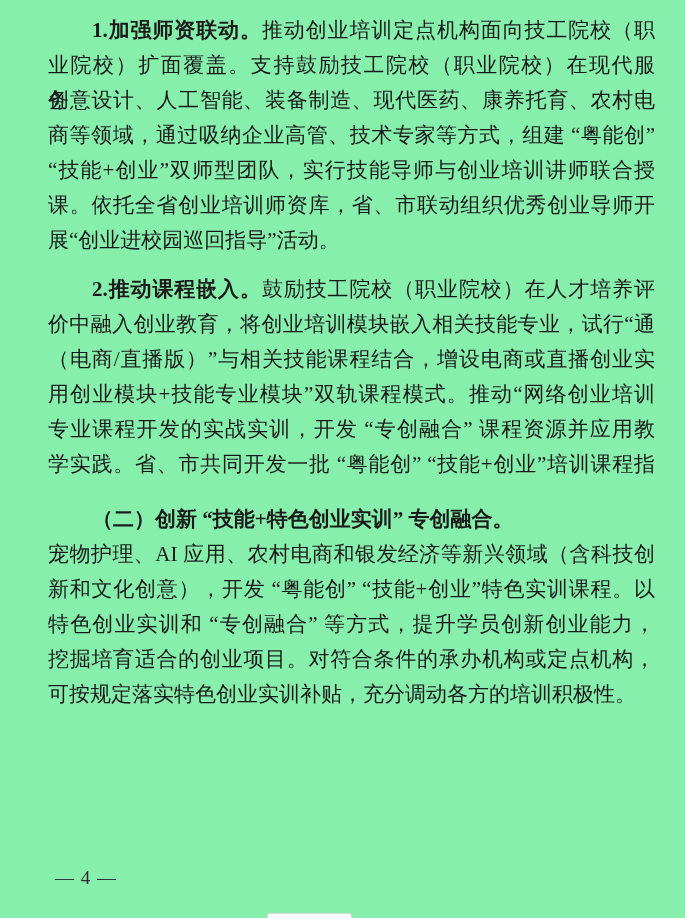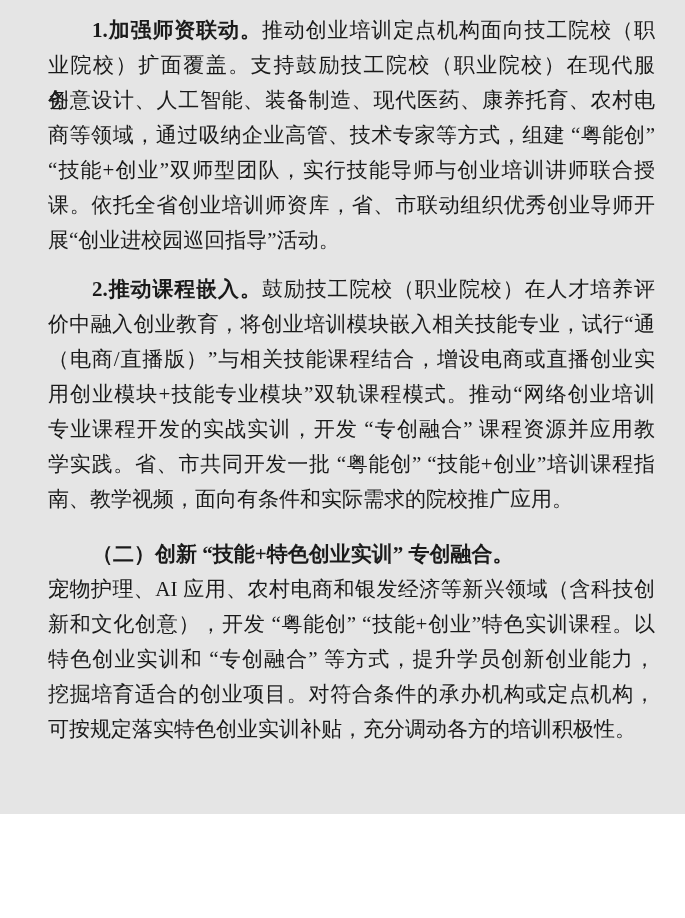--- a/index.html
+++ b/index.html
@@ -3,22 +3,22 @@
 <meta charset="utf-8">
 <style>
   html, body {
     margin: 0;
     padding: 0;
     background: #ffffff;
   }
   .page {
     position: relative;
     width: 685px;
-    height: 814px;
-    background: #e5e5e5;
+    height: 918px;
+    background: #86efac;
     overflow: hidden;
     font-family: "Liberation Serif", "DejaVu Serif", serif;
     color: #1a1a1a;
   }
   .doc-body {
     padding: 13px 30px 0 48px;
   }
   .line {
     font-size: 21px;
     line-height: 35px;
@@ -71,21 +71,20 @@
       <div class="line justify"><span>商等领域，通过吸纳企业高管、技术专家等方式，组建 “粤能创”</span></div>
       <div class="line justify"><span>“技能+创业”双师型团队，实行技能导师与创业培训讲师联合授</span></div>
       <div class="line justify"><span>课。依托全省创业培训师资库，省、市联动组织优秀创业导师开</span></div>
       <div class="line"><span>展“创业进校园巡回指导”活动。</span></div>
       <div class="line justify indent" style="margin-top: 14px;"><span class="bold">2.推动课程嵌入。</span><span>鼓励技工院校（职业院校）在人才培养评</span></div>
       <div class="line justify"><span>价中融入创业教育，将创业培训模块嵌入相关技能专业，试行“通</span></div>
       <div class="line justify"><span>（电商/直播版）”与相关技能课程结合，增设电商或直播创业实</span></div>
       <div class="line justify"><span>用创业模块+技能专业模块”双轨课程模式。推动“网络创业培训</span></div>
       <div class="line justify"><span>专业课程开发的实战实训，开发 “专创融合” 课程资源并应用教</span></div>
       <div class="line justify"><span>学实践。省、市共同开发一批 “粤能创” “技能+创业”培训课程指</span></div>
-      <div class="line"><span>南、教学视频，面向有条件和实际需求的院校推广应用。</span></div>
       <div class="line indent" style="margin-top: 20px;"><span class="bold">（二）创新 “技能+特色创业实训” 专创融合。</span></div>
       <div class="line justify"><span>宠物护理、AI 应用、农村电商和银发经济等新兴领域（含科技创</span></div>
       <div class="line justify"><span>新和文化创意），开发 “粤能创” “技能+创业”特色实训课程。以</span></div>
       <div class="line justify"><span>特色创业实训和 “专创融合” 等方式，提升学员创新创业能力，</span></div>
       <div class="line justify"><span>挖掘培育适合的创业项目。对符合条件的承办机构或定点机构，</span></div>
       <div class="line"><span>可按规定落实特色创业实训补贴，充分调动各方的培训积极性。</span></div>
     </main>
 
   <div class="page-footer">— 4 —</div>
 

